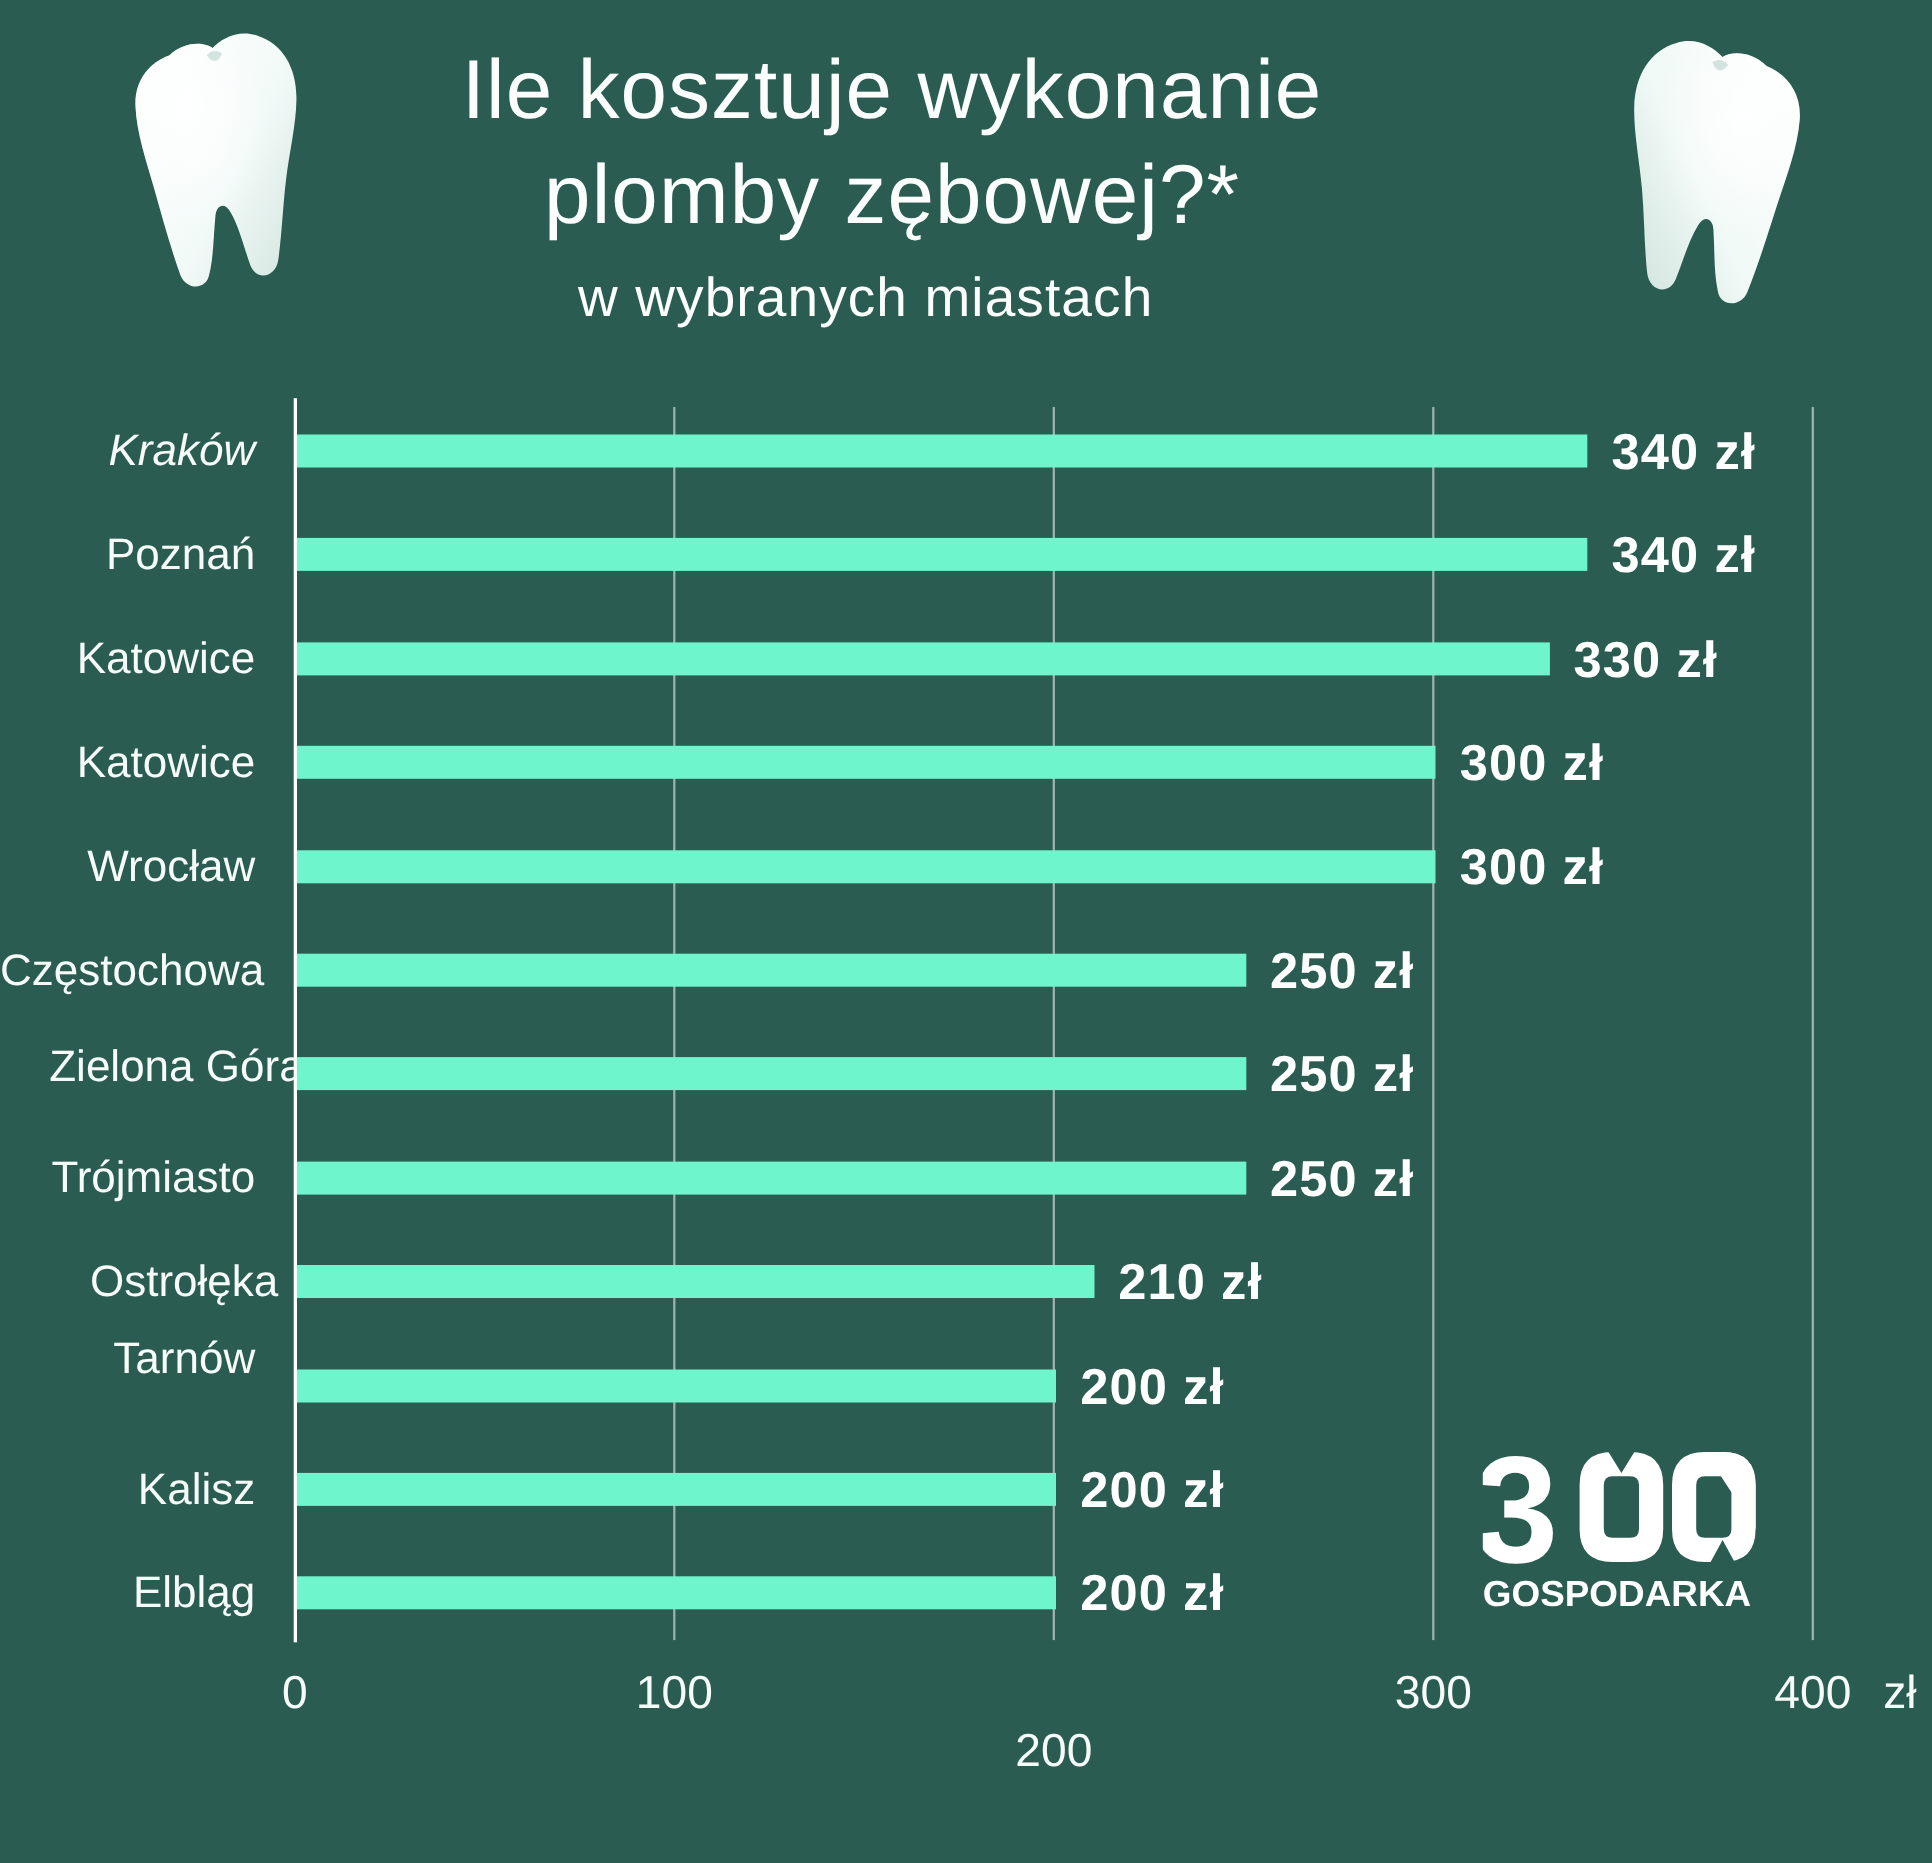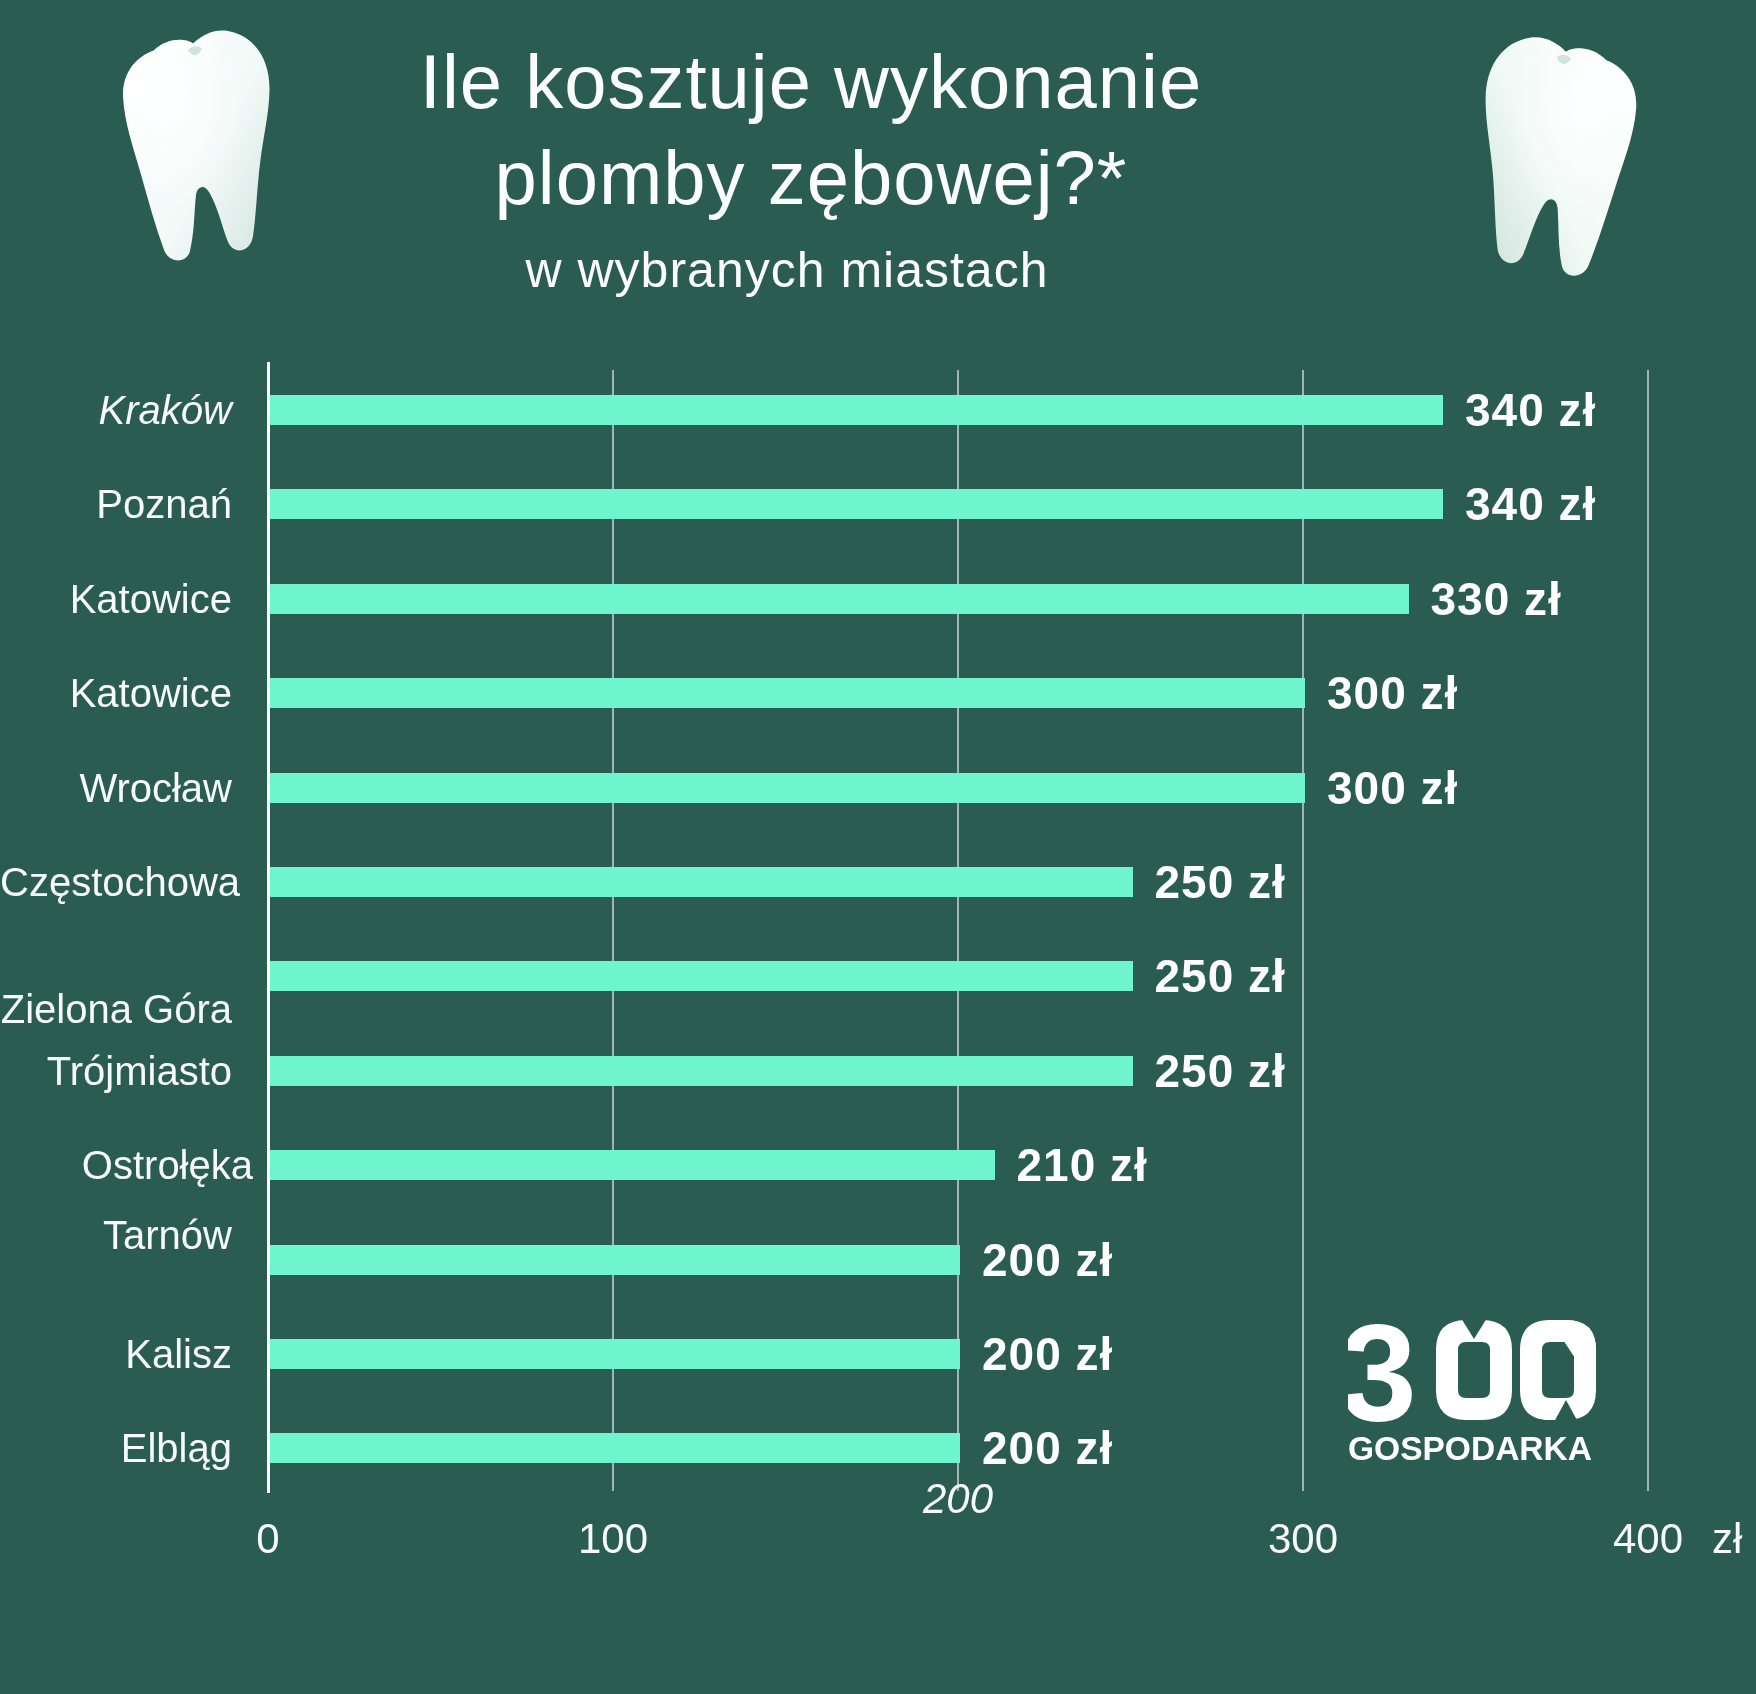--- a/index.html
+++ b/index.html
@@ -110,21 +110,21 @@
     <div class="title-line">plomby zębowej?*</div>
     <div class="subtitle">w wybranych miastach</div>
   </div>
 
   <div id="plot">
       <div class="axisline" style="left: 266.5px; top: 362px; height: 1131px;"></div>
       <div class="tick-label" style="left: 168px; top: 1514px;">0</div>
       <div class="gridline" style="left: 612px; top: 370px; height: 1121px;"></div>
       <div class="tick-label" style="left: 513px; top: 1514px;">100</div>
       <div class="gridline" style="left: 957px; top: 370px; height: 1121px;"></div>
-      <div class="tick-label" style="left: 858px; top: 1474px; font-style: italic;">200</div>
+      <div class="tick-label" style="left: 858px; top: 1566px;">200</div>
       <div class="gridline" style="left: 1302px; top: 370px; height: 1121px;"></div>
       <div class="tick-label" style="left: 1203px; top: 1514px;">300</div>
       <div class="gridline" style="left: 1647px; top: 370px; height: 1121px;"></div>
       <div class="tick-label" style="left: 1548px; top: 1514px;">400</div>
       <div class="city-label" style="top: 386px; font-style: italic;">Kraków</div>
       <div class="bar" style="left: 270px; top: 395px; width: 1173px; background: rgb(111, 245, 204);"></div>
       <div class="value-label" style="left: 1465px; top: 383px;">340 zł</div>
       <div class="city-label" style="top: 480.4px;">Poznań</div>
       <div class="bar" style="left: 270px; top: 489.4px; width: 1173px; background: rgb(111, 245, 204);"></div>
       <div class="value-label" style="left: 1465px; top: 477.4px;">340 zł</div>
@@ -133,21 +133,21 @@
       <div class="value-label" style="left: 1430.5px; top: 571.8px;">330 zł</div>
       <div class="city-label" style="top: 669.2px;">Katowice</div>
       <div class="bar" style="left: 270px; top: 678.2px; width: 1035px; background: rgb(111, 245, 204);"></div>
       <div class="value-label" style="left: 1327px; top: 666.2px;">300 zł</div>
       <div class="city-label" style="top: 763.6px;">Wrocław</div>
       <div class="bar" style="left: 270px; top: 772.6px; width: 1035px; background: rgb(111, 245, 204);"></div>
       <div class="value-label" style="left: 1327px; top: 760.6px;">300 zł</div>
       <div class="city-label" style="top: 858px;">Częstochowa</div>
       <div class="bar" style="left: 270px; top: 867px; width: 862.5px; background: rgb(111, 245, 204);"></div>
       <div class="value-label" style="left: 1154.5px; top: 855px;">250 zł</div>
-      <div class="city-label" style="top: 985px;">Zielona Góra</div>
+      <div class="city-label" style="top: 946px; padding-left: 44px;">Zielona Góra</div>
       <div class="bar" style="left: 270px; top: 961.4px; width: 862.5px; background: rgb(111, 245, 204);"></div>
       <div class="value-label" style="left: 1154.5px; top: 949.4px;">250 zł</div>
       <div class="city-label" style="top: 1046.8px;">Trójmiasto</div>
       <div class="bar" style="left: 270px; top: 1055.8px; width: 862.5px; background: rgb(111, 245, 204);"></div>
       <div class="value-label" style="left: 1154.5px; top: 1043.8px;">250 zł</div>
       <div class="city-label" style="top: 1141.2px; padding-left: 21px;">Ostrołęka</div>
       <div class="bar" style="left: 270px; top: 1150.2px; width: 724.5px; background: rgb(111, 245, 204);"></div>
       <div class="value-label" style="left: 1016.5px; top: 1138.2px;">210 zł</div>
       <div class="city-label" style="top: 1211px;">Tarnów</div>
       <div class="bar" style="left: 270px; top: 1244.6px; width: 690px; background: rgb(111, 245, 204);"></div>

